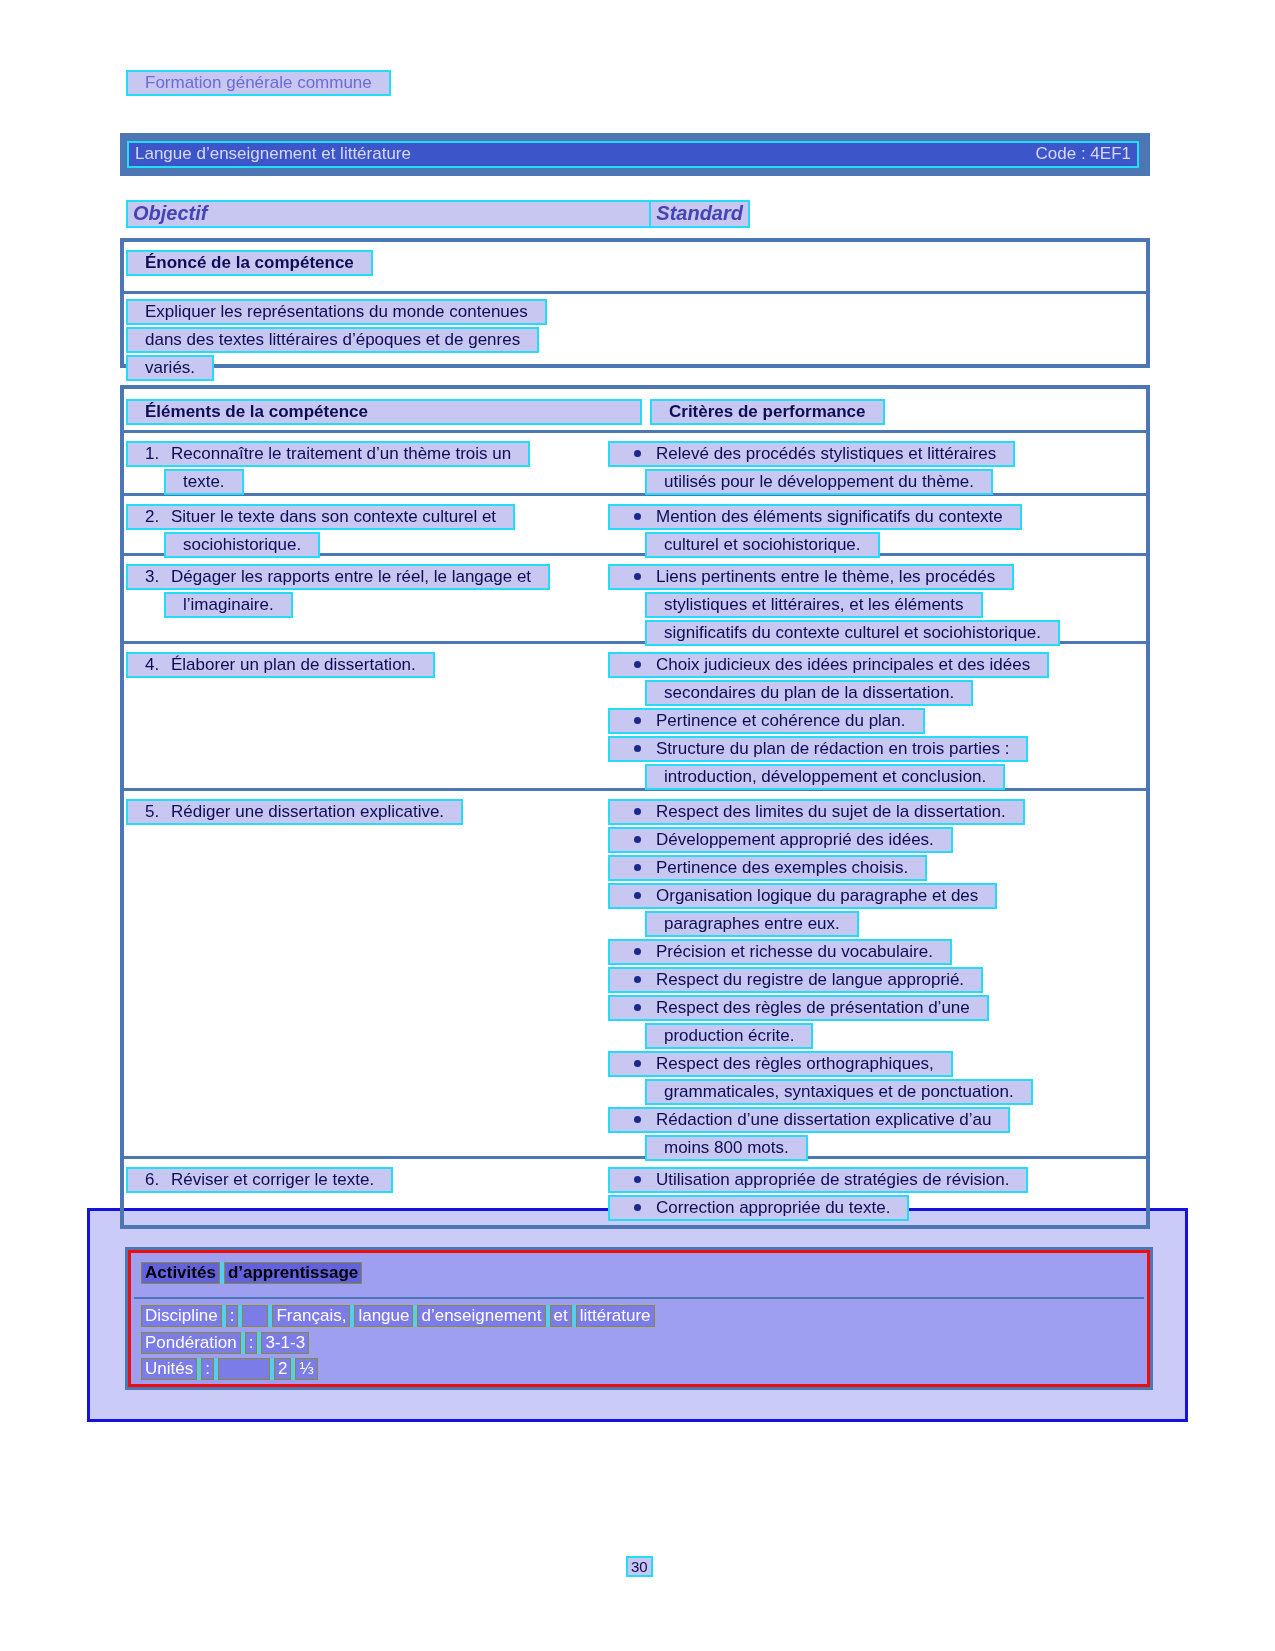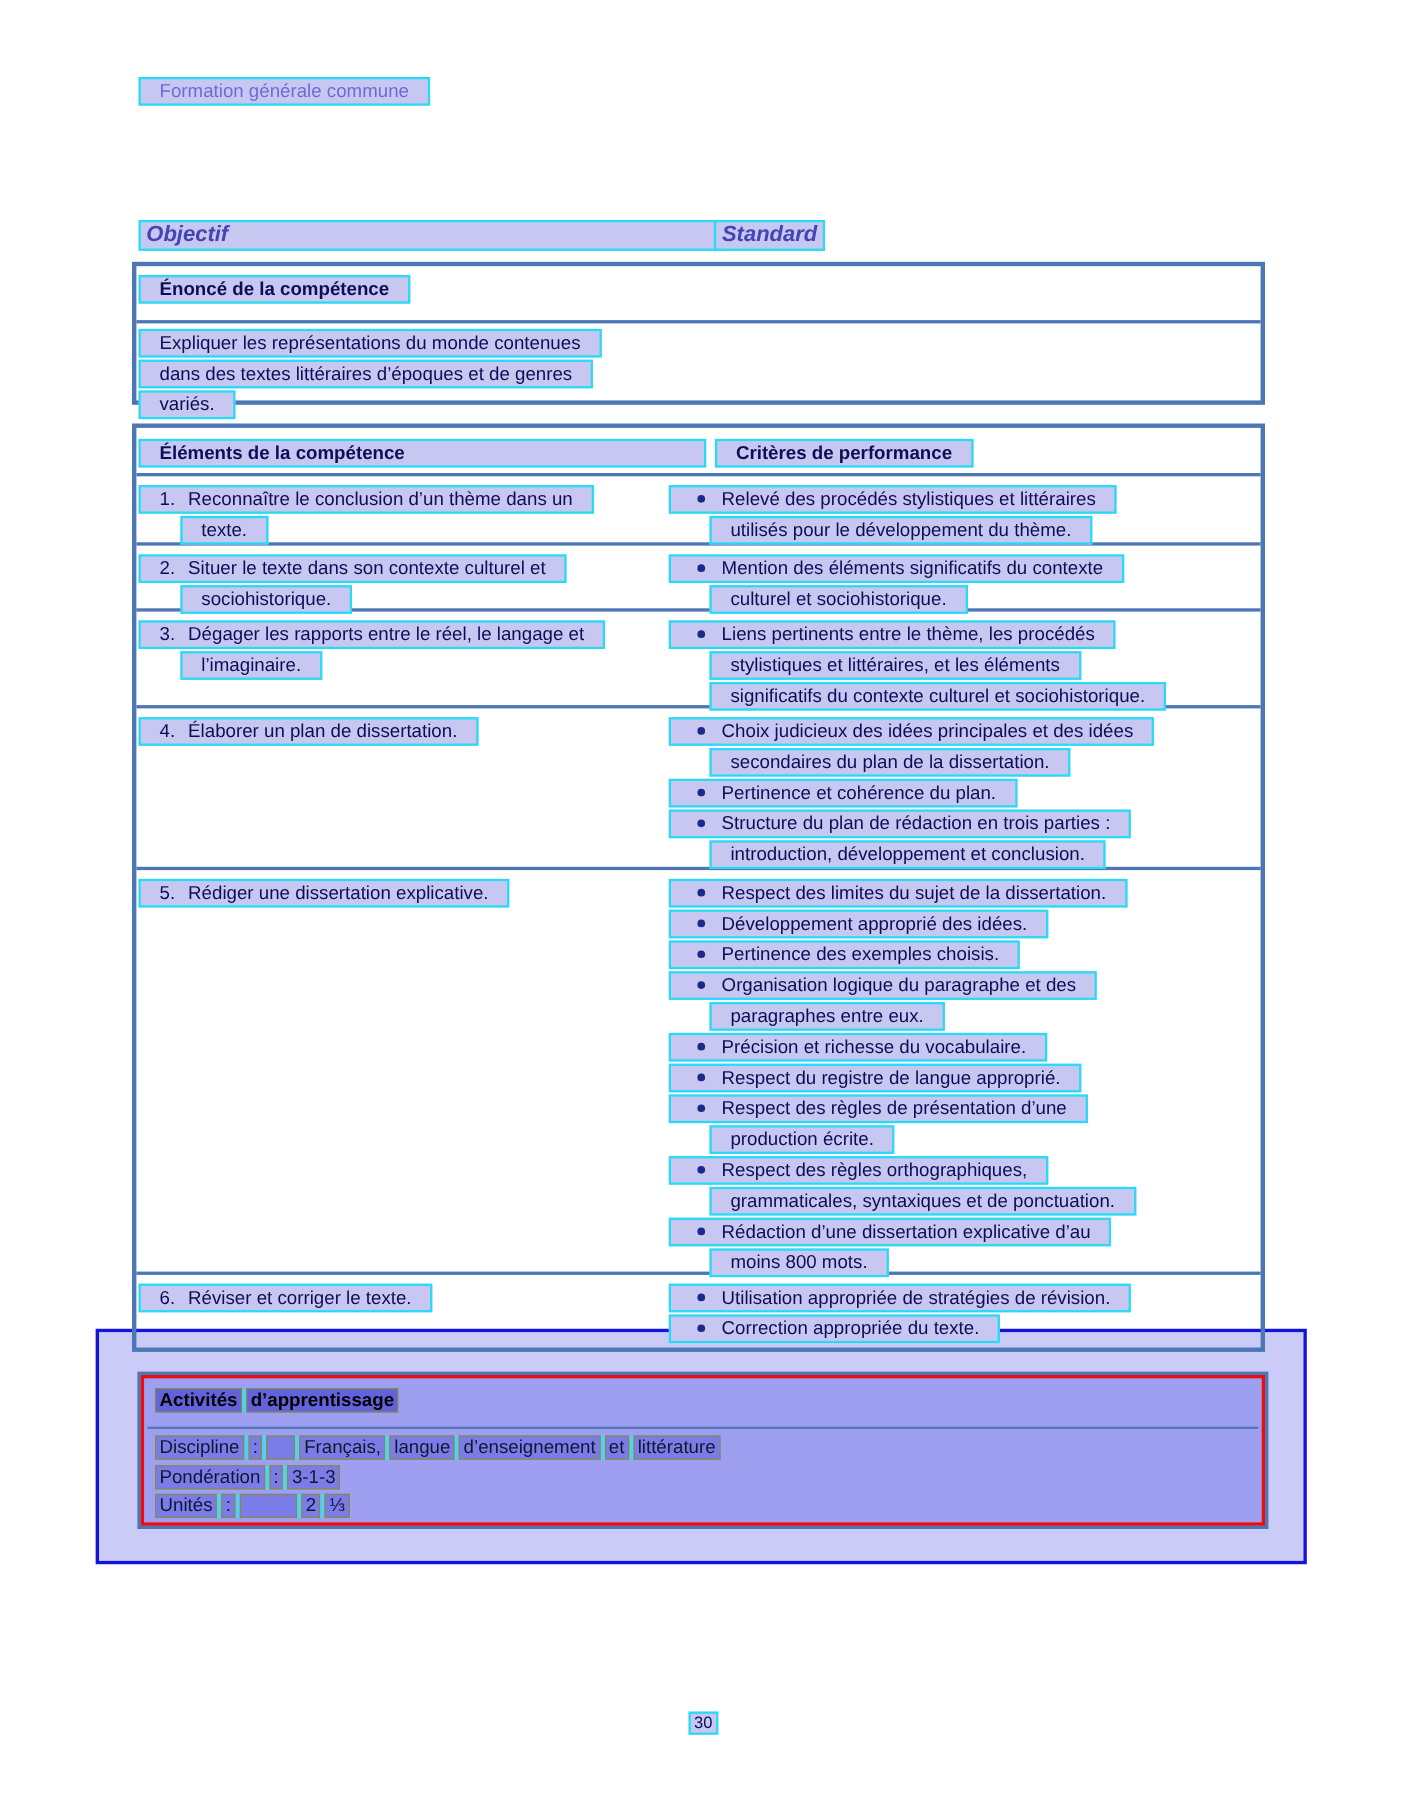--- a/index.html
+++ b/index.html
@@ -77,21 +77,21 @@
 
   
   .actbox {
     position:absolute; left:125px; top:1247px; width:1028px; height:143px;
     background:#9f9ff1; border:3px solid #4d77b4;
   }
   .actbox-inner { position:absolute; inset:0; border:3px solid #ee0c0c; padding:9px 0 0 10px; }
   .act-divider { position:absolute; left:3px; right:3px; top:44px; height:2px; background:#4d77b4; }
   .wordrow { display:inline-flex; background:#58cdf2; gap:4px; }
   .wordbox {
-    background:#7c7ce9; border:1px solid #8a8a33; color:#0f172a;
+    background:#7c7ce9; border:1px solid #8a8a33; color:#ffffff;
     font-size:17px; line-height:20px; padding:0 3px; white-space:nowrap;
   }
   .act-heading .wordbox { background:#6262dc; font-weight:bold; color:#000000; }
   .act-row { position:absolute; left:10px; }
   .act-row-1 { top:52px; } .act-row-2 { top:79px; } .act-row-3 { top:105px; }
   .spacerbox { min-height:22px; }
 
   
   .pagenum {
     position:absolute; left:626px; top:1556px;
@@ -99,20 +99,26 @@
     font-size:15px; line-height:17px; padding:0 3px;
   }
 </style>
 </head>
 <body>
 
 <div class="page">
 
   <div class="hl formation">Formation générale commune</div>
 
+  <div class="topbar">
+    <div class="topbar-strip">
+      <span>Langue d’enseignement et littérature</span>
+      <span>Code : 4EF1</span>
+    </div>
+  </div>
 
   <div class="obj-strip">
     <span class="left-word">Objectif</span>
     <span class="right-word">Standard</span>
   </div>
 
   <div class="enonce">
     <div class="enonce-head">
       <div class="hl bold">Énoncé de la compétence</div>
     </div>
@@ -128,21 +134,21 @@
   <div class="maintable">
     <div class="t-row t-head">
       <div class="hl head-left">Éléments de la compétence</div>
       <div class="hl head-right">Critères de performance</div>
     </div>
     <div id="table-rows">
         <div class="t-row" style="min-height: 63px;">
           <div class="col-el">
             <div class="hl line">
               <span class="num">1.</span>
-              <span>Reconnaître le conclusion d’un thème dans un</span>
+              <span>Reconnaître le traitement d’un thème trois un</span>
             </div>
             <div class="hl line cont-el">texte.</div>
           </div>
           <div class="col-cr">
             <div class="hl line">
               <span class="bullet"></span>
               <span>Relevé des procédés stylistiques et littéraires</span>
             </div>
             <div class="hl line cont-cr">utilisés pour le développement du thème.</div>
           </div>

